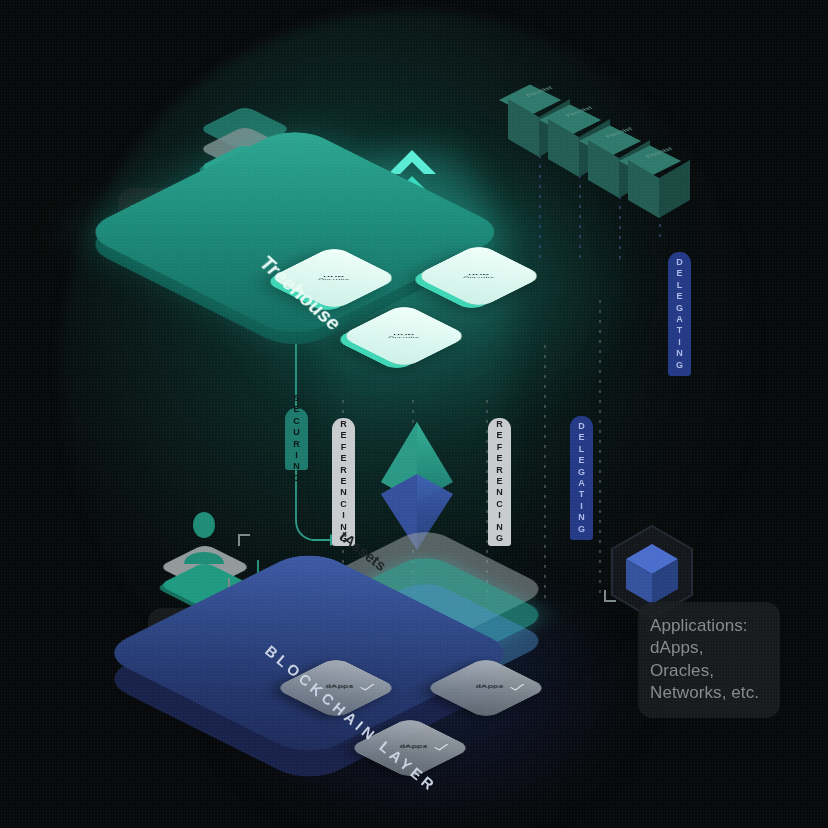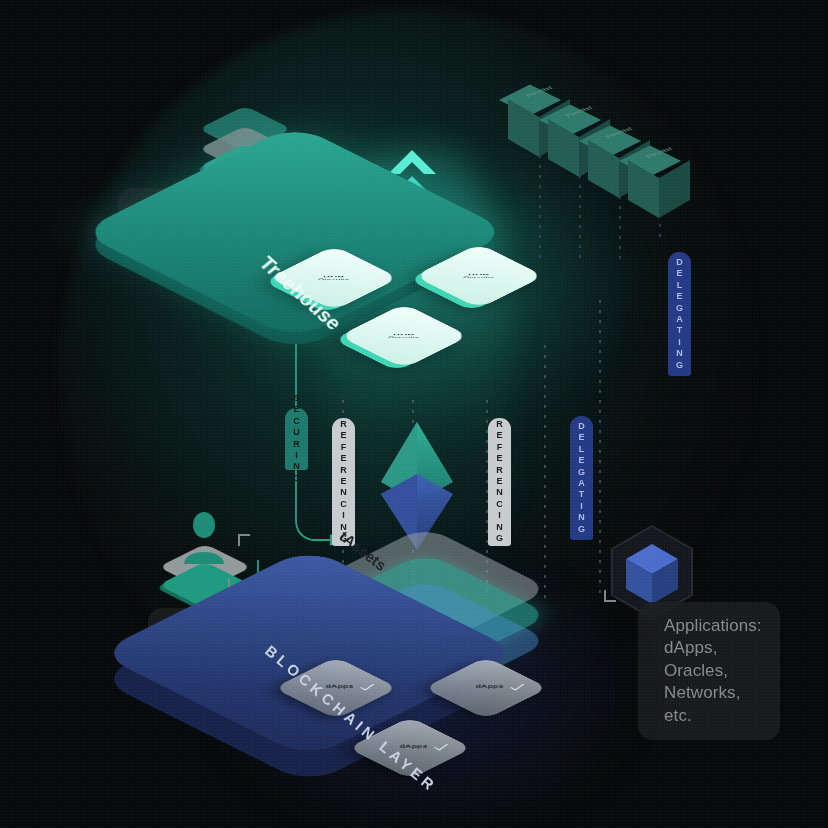--- a/index.html
+++ b/index.html
@@ -40,21 +40,21 @@
   }
 
   
   .iso { position:absolute; transform-origin:50% 50%; }
 
   
   .pill {
     position:absolute; border-radius:14px;
     background:rgba(30,33,35,.72);
     color:#868b8c; font-size:17px; line-height:1.32;
-    padding:13px 26px; letter-spacing:.1px;
+    padding:13px 12px; letter-spacing:.1px;
     backdrop-filter:blur(2px);
   }
 
   
   .banner {
     position:absolute; width:23px;
     border-radius:11px 11px 3px 3px;
     display:flex; align-items:center; justify-content:center;
   }
   .banner span {

